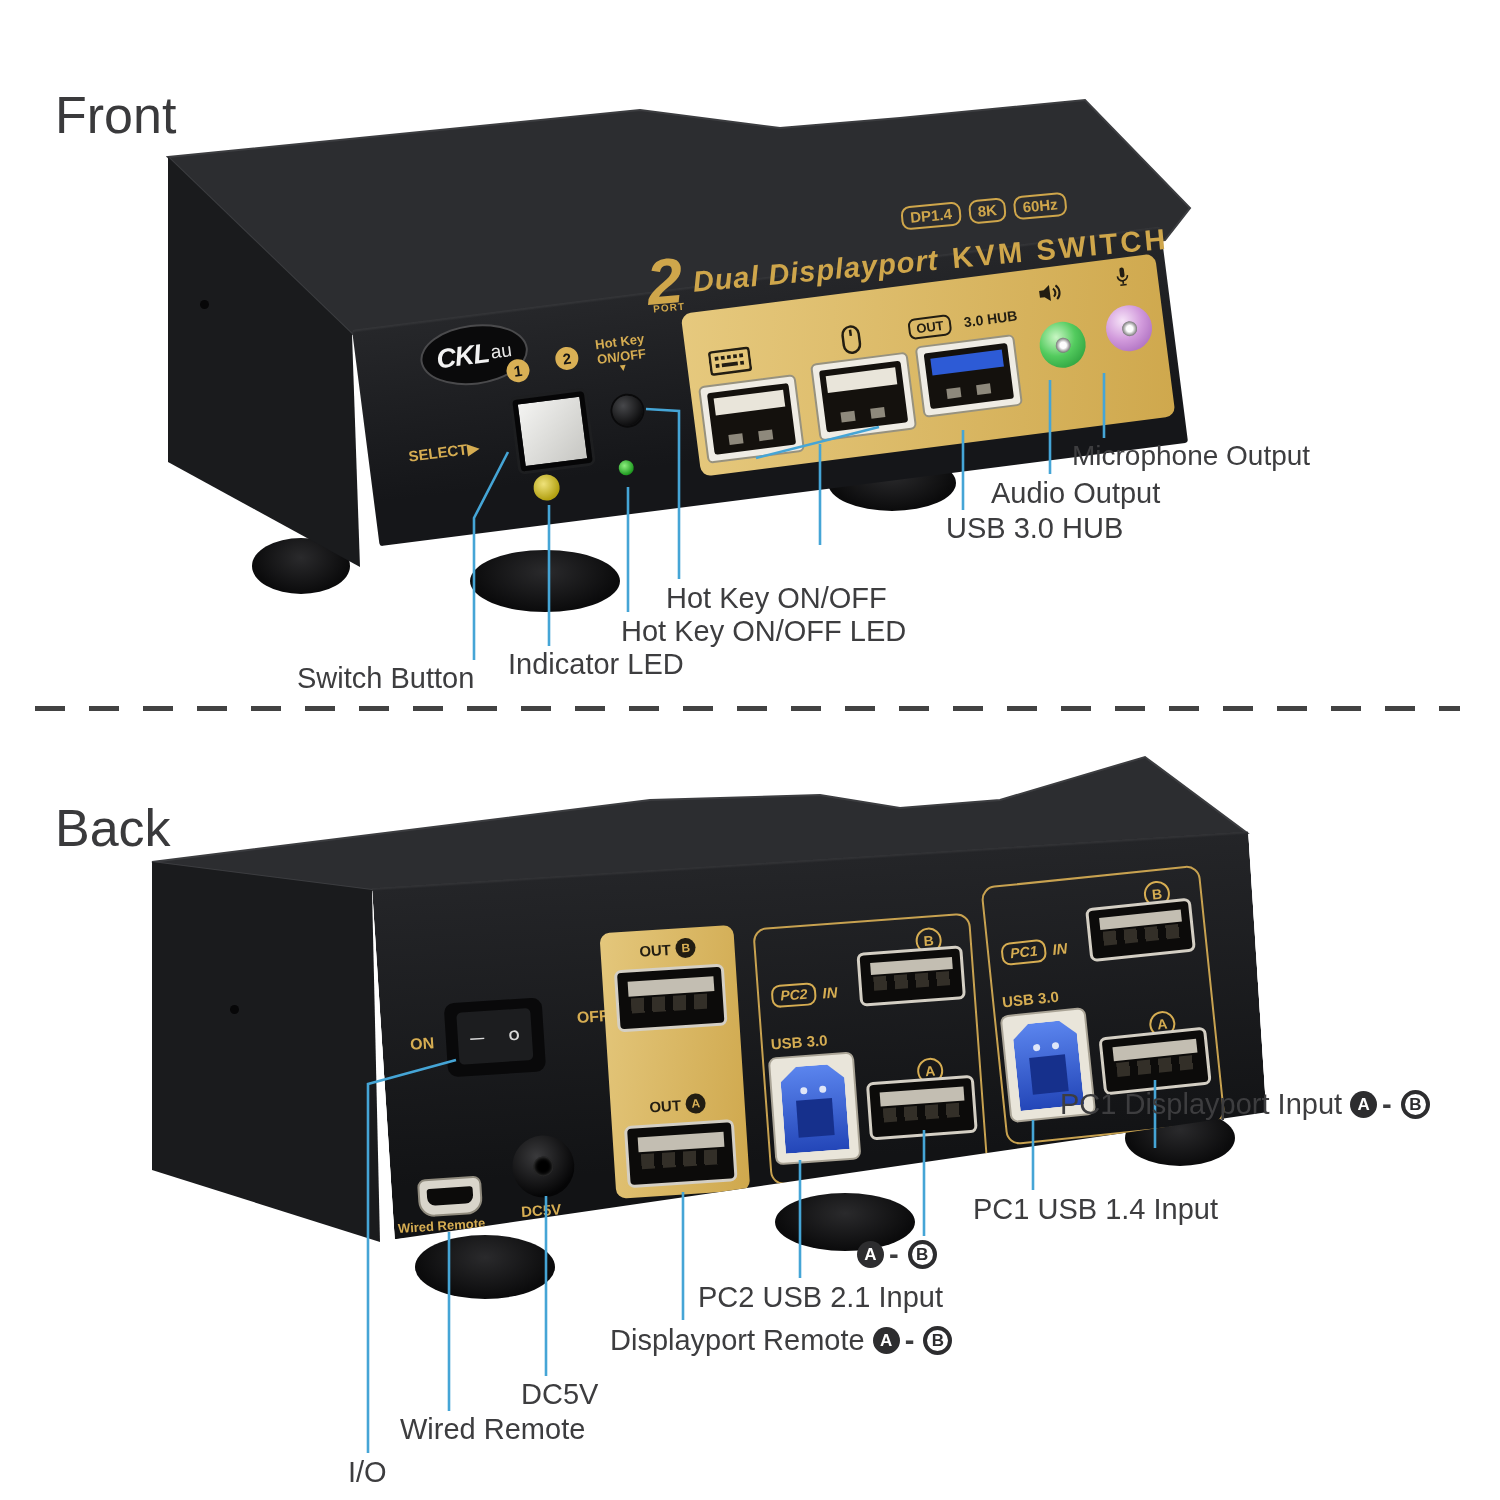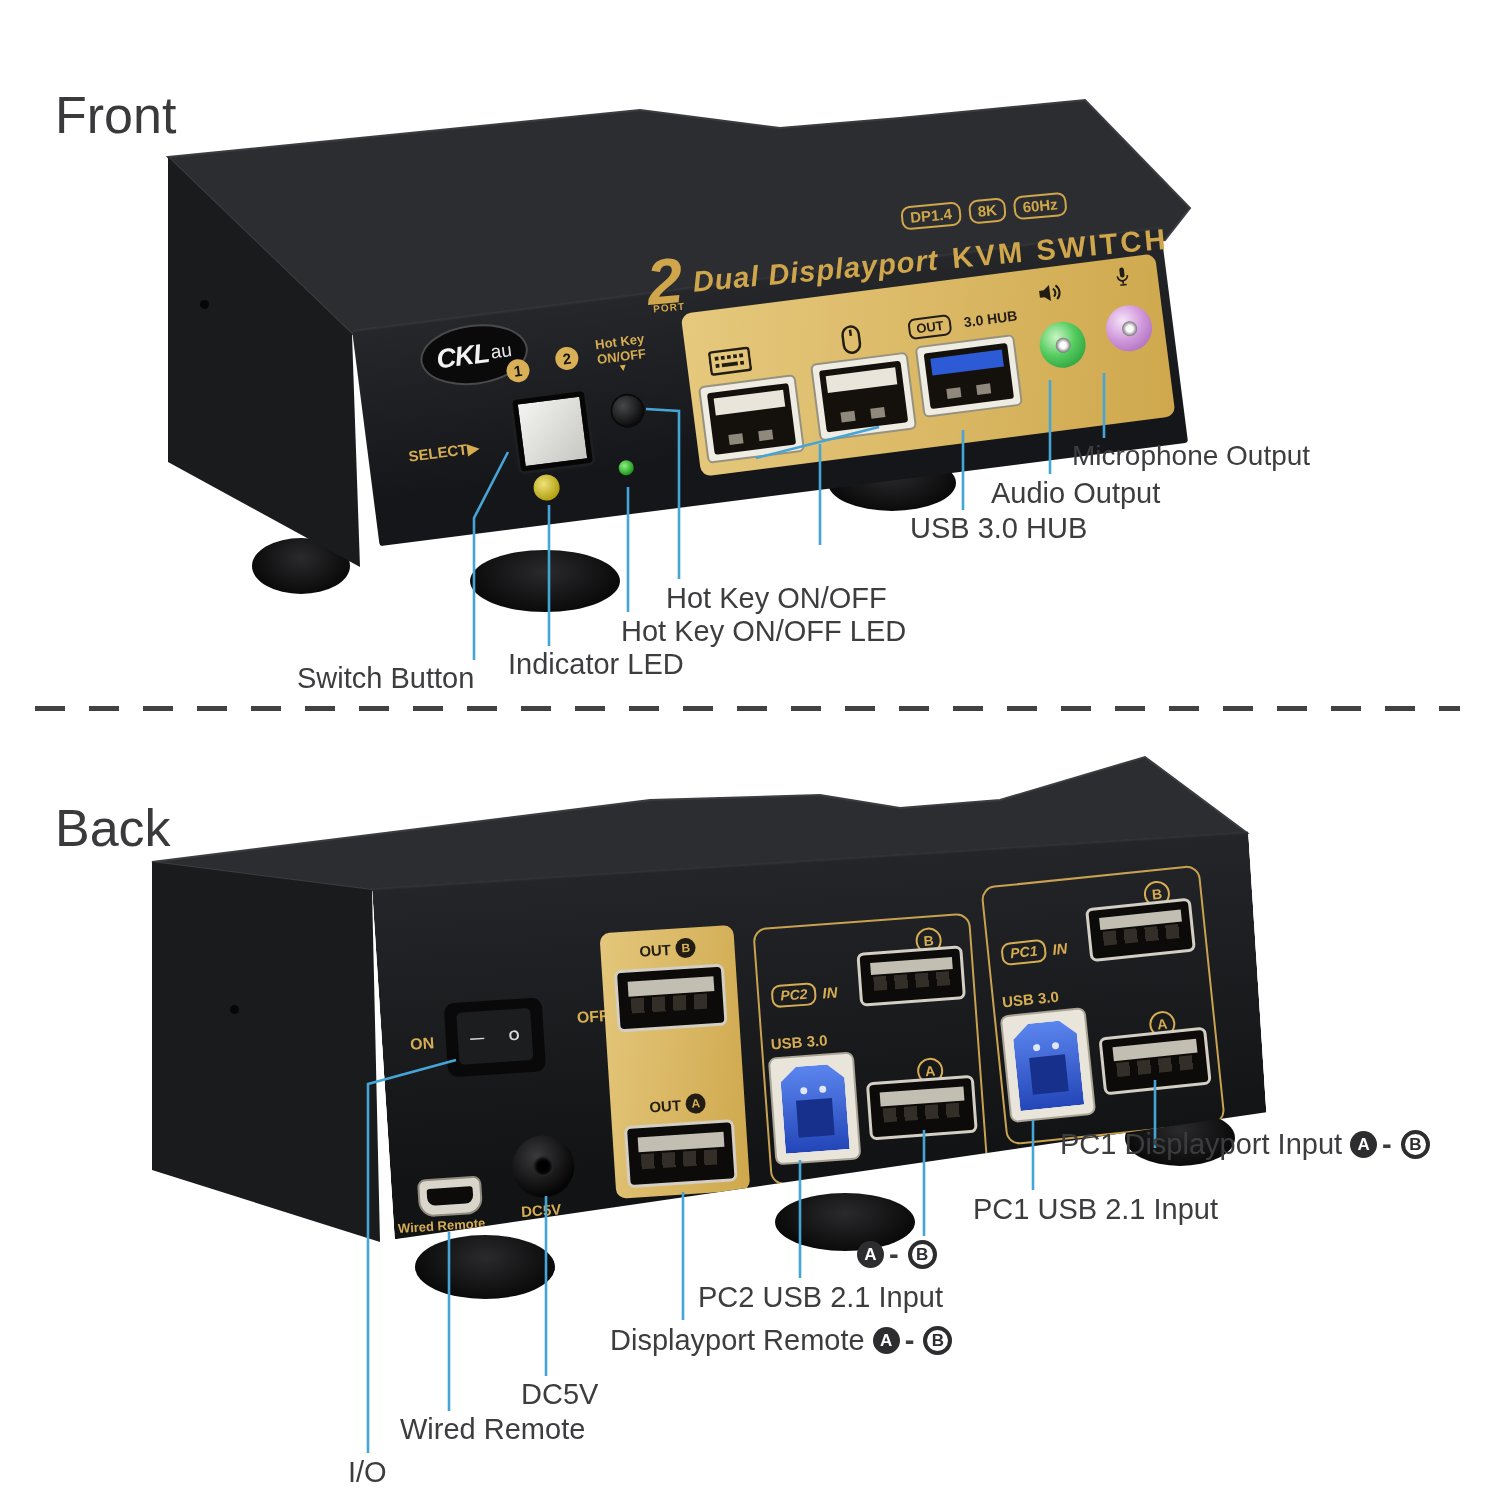--- a/index.html
+++ b/index.html
@@ -356,44 +356,44 @@
     <polyline points="1033,1120 1033,1190"></polyline>
     <polyline points="1155,1080 1155,1148"></polyline>
   </svg>
 
   <div class="callout" style="left:1072px;top:440px;font-size:28px;">
     <span>Microphone Output</span>
     </div>
   <div class="callout" style="left:991px;top:477px;">
     <span>Audio Output</span>
     </div>
-  <div class="callout" style="left:910px;top:512px;">
+  <div class="callout" style="left:946px;top:512px;">
     <span>USB 3.0 HUB</span>
     </div>
   <div class="callout" style="left:666px;top:582px;">
     <span>Hot Key ON/OFF</span>
     </div>
   <div class="callout" style="left:585px;top:615px;margin-left:36px;">
     <span>Hot Key ON/OFF LED</span>
     </div>
   <div class="callout" style="left:508px;top:648px;">
     <span>Indicator LED</span>
     </div>
   <div class="callout" style="left:297px;top:662px;">
     <span>Switch Button</span>
     </div>
 
-  <div class="callout" style="left:1060px;top:1128px;">
+  <div class="callout" style="left:1060px;top:1088px;">
     <span>PC1 Displayport Input</span>
     <span class="ab ab-a">A</span>
     <span class="ab-sep">-</span>
     <span class="ab ab-b">B</span>
   </div>
   <div class="callout" style="left:973px;top:1193px;">
-    <span>PC1 USB 2.1 Input</span>
+    <span>PC1 USB 1.4 Input</span>
     </div>
   <div class="callout" style="left:853px;top:1238px;">
     <span class="ab ab-a">A</span>
     <span class="ab-sep">-</span>
     <span class="ab ab-b">B</span>
   </div>
   <div class="callout" style="left:698px;top:1281px;">
     <span>PC2 USB 2.1 Input</span>
     </div>
   <div class="callout" style="left:610px;top:1324px;">

